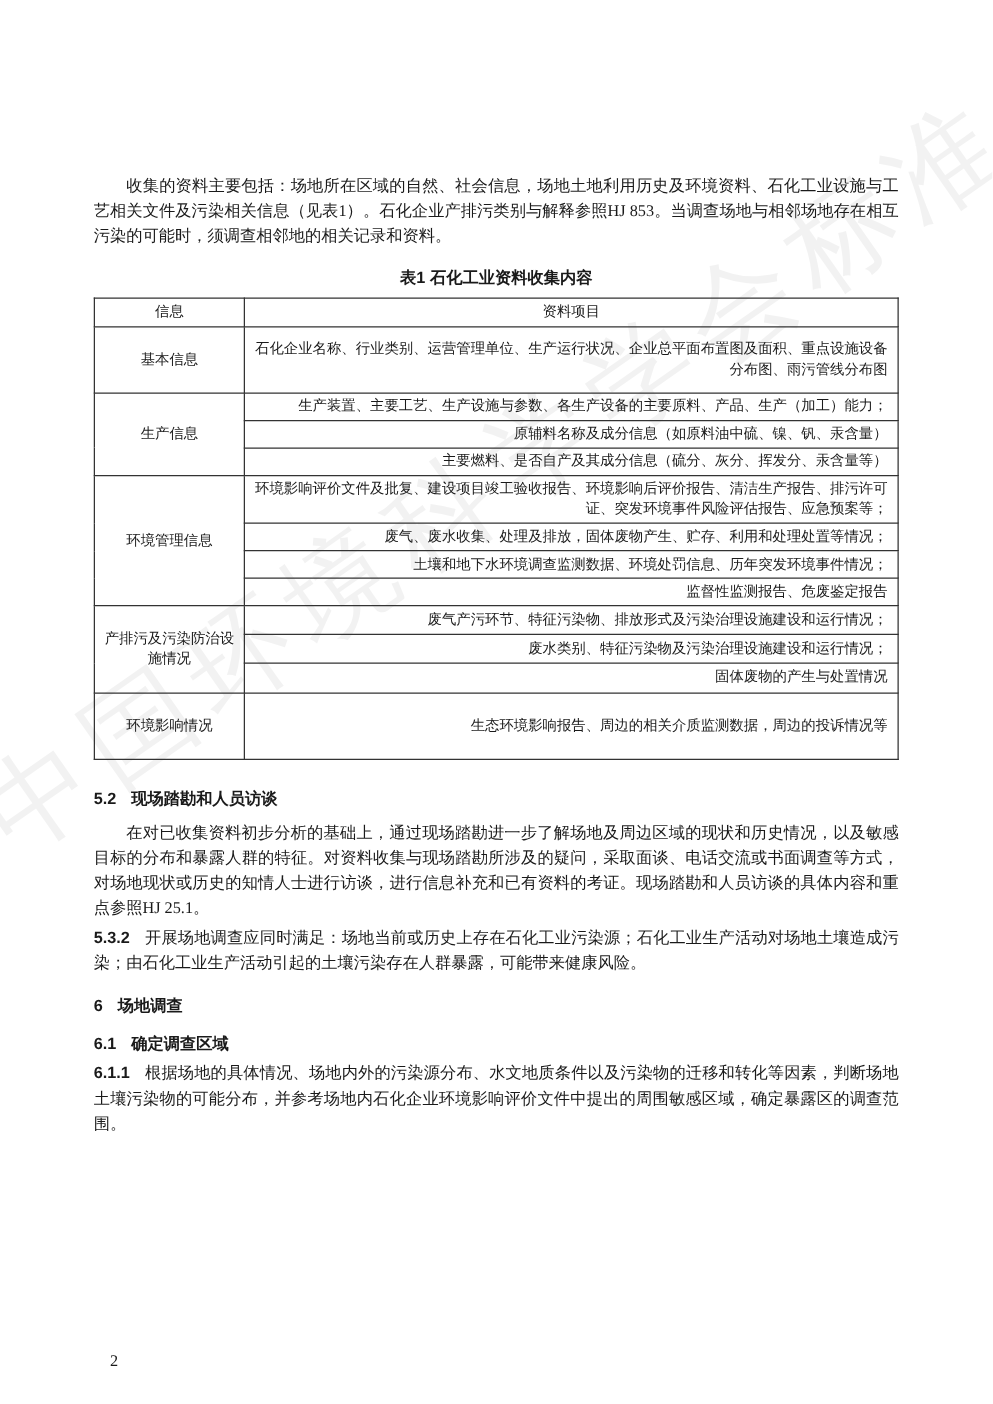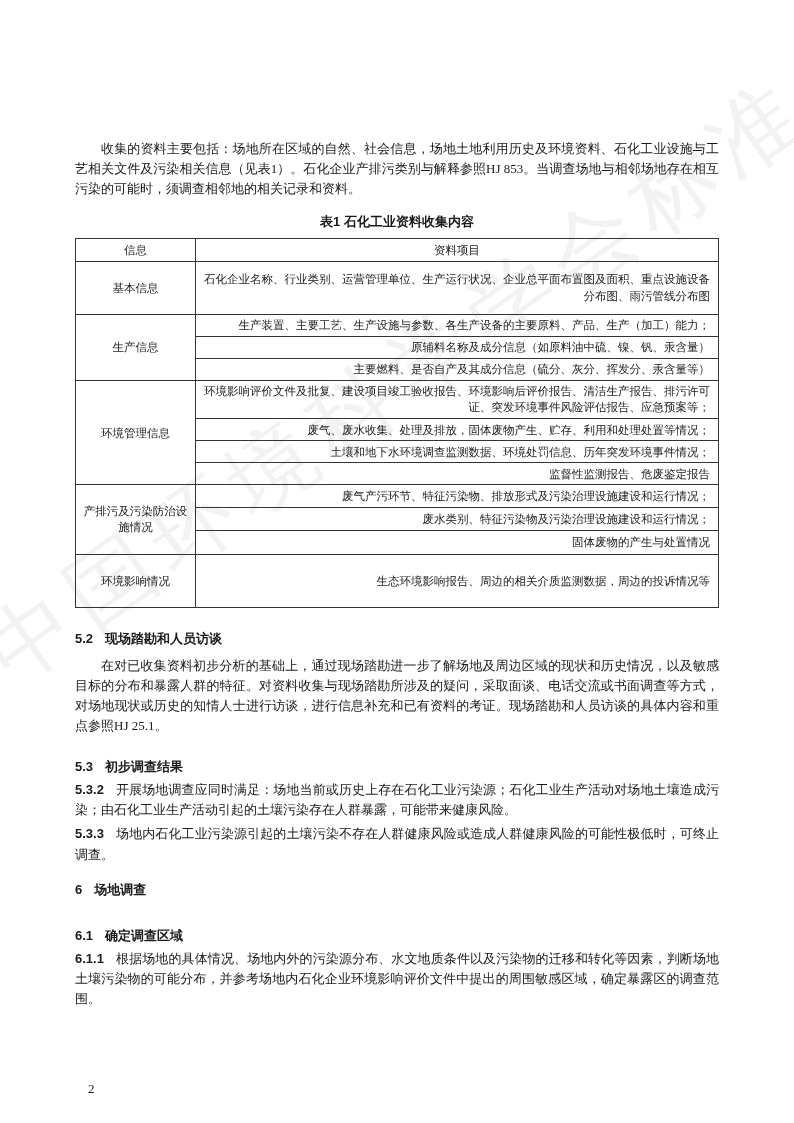--- a/index.html
+++ b/index.html
@@ -51,21 +51,21 @@
     text-align:justify; text-indent:2em;
   }
   .clause {
     margin-top:4px; font-size:13px; line-height:1.55; text-align:justify;
   }
   .clause .num {
     font-family:"Liberation Sans","DejaVu Sans",sans-serif;
     font-weight:bold; margin-right:12px;
   }
   .h6 { margin-top:16px; }
-  .h61 { margin-top:28px; }
+  .h61 { margin-top:12px; }
   .page-num {
     position:absolute; left:88px; bottom:26px;
     font-size:13px; z-index:1;
   }
 </style>
 </head>
 <body>
 
 <div class="page">
 
@@ -132,29 +132,23 @@
           <td class="item">生态环境影响报告、周边的相关介质监测数据，周边的投诉情况等</td>
         </tr>
       </tbody>
     </table>
 
     <div class="sec-heading">
       <span class="num">5.2</span><span>现场踏勘和人员访谈</span>
     </div>
     <p class="body-para">在对已收集资料初步分析的基础上，通过现场踏勘进一步了解场地及周边区域的现状和历史情况，以及敏感目标的分布和暴露人群的特征。对资料收集与现场踏勘所涉及的疑问，采取面谈、电话交流或书面调查等方式，对场地现状或历史的知情人士进行访谈，进行信息补充和已有资料的考证。现场踏勘和人员访谈的具体内容和重点参照HJ 25.1。</p>
 
-    <div class="sec-heading">
-      <span class="num">5.3</span><span>初步调查结果</span>
-    </div>
 
     <p class="clause">
       <span class="num">5.3.2</span><span>开展场地调查应同时满足：场地当前或历史上存在石化工业污染源；石化工业生产活动对场地土壤造成污染；由石化工业生产活动引起的土壤污染存在人群暴露，可能带来健康风险。</span>
-    </p>
-    <p class="clause">
-      <span class="num">5.3.3</span><span>场地内石化工业污染源引起的土壤污染不存在人群健康风险或造成人群健康风险的可能性极低时，可终止调查。</span>
     </p>
 
     <div class="sec-heading h6">
       <span class="num">6</span><span>场地调查</span>
     </div>
 
     <div class="sec-heading h61">
       <span class="num">6.1</span><span>确定调查区域</span>
     </div>
 

